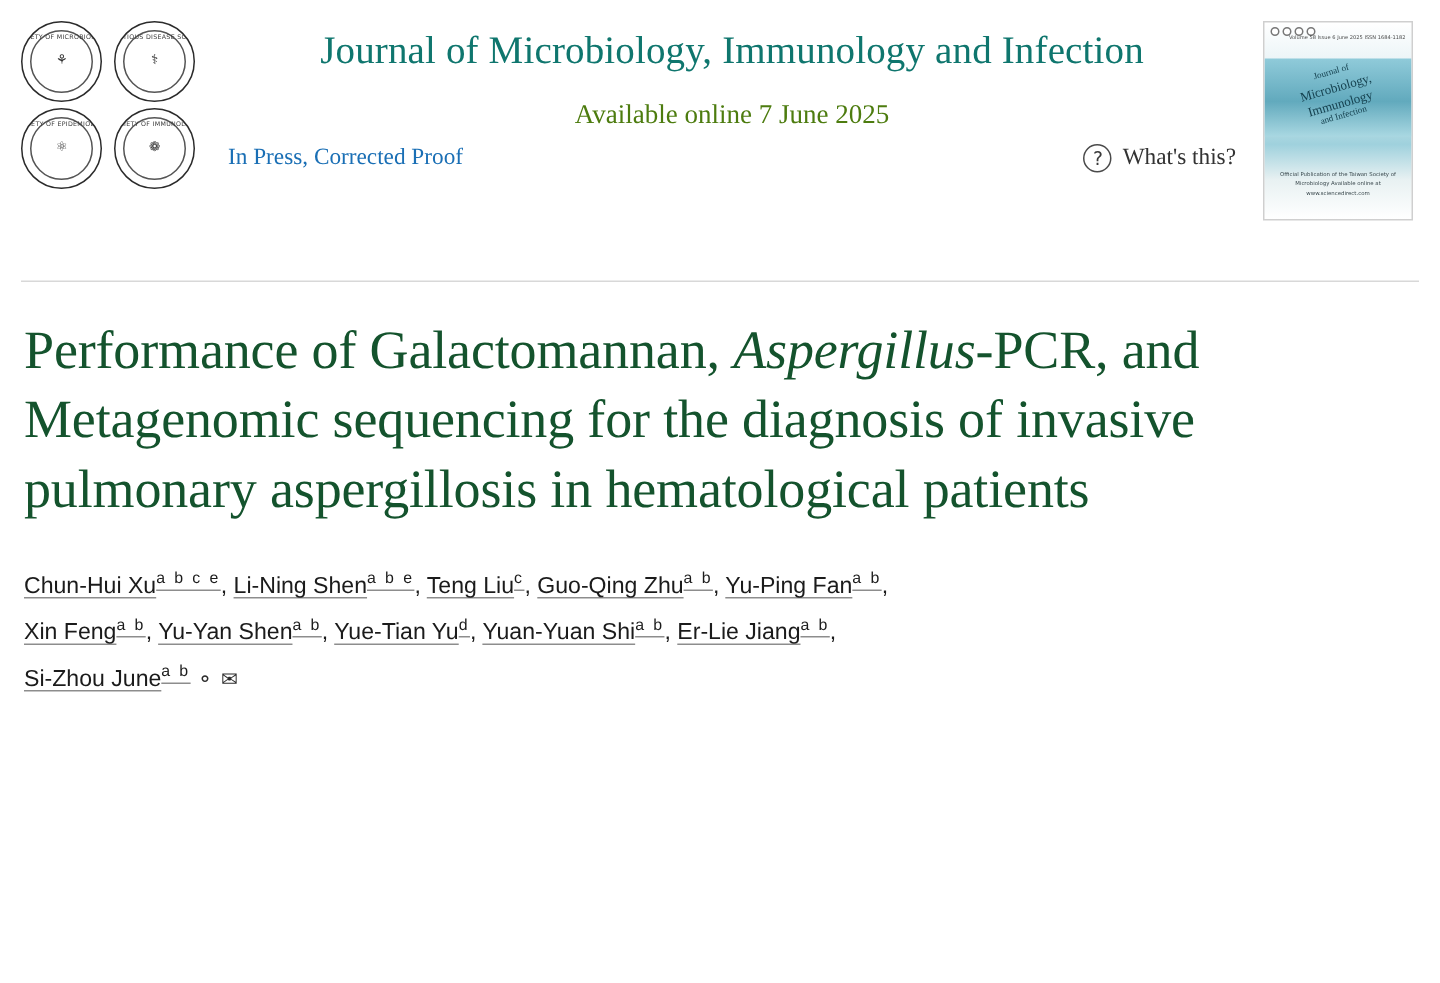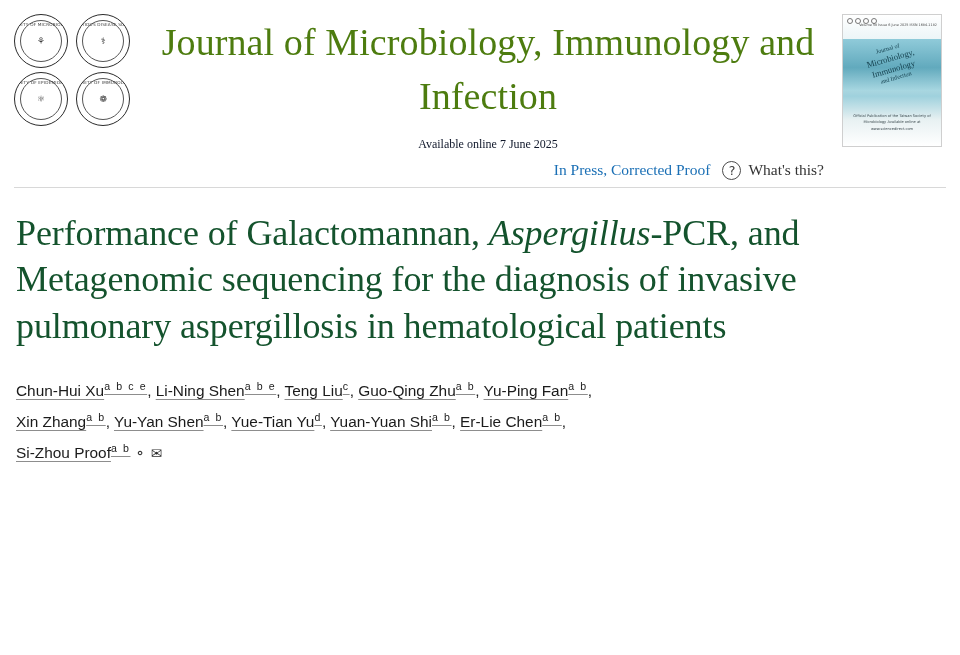--- a/index.html
+++ b/index.html
@@ -78,39 +78,39 @@
     white-space: nowrap;
     letter-spacing: 0.2px;
   }
 
   .journal-title-block {
     flex: 1 1 auto;
     text-align: center;
     padding: 0 18px;
   }
   .journal-title {
-    font-size: 38px;
+    font-size: 26px;
     line-height: 1.42;
-    color: #4d7c0f;
+    color: #0f766e;
     font-family: "Liberation Serif", serif;
     font-weight: normal;
     margin: 4px 0 0 0;
     letter-spacing: 0.1px;
   }
   .avail-online {
     margin-top: 13px;
-    font-size: 12px;
-    color: #0f172a;
+    font-size: 18px;
+    color: #4d7c0f;
     font-family: "Liberation Serif", serif;
   }
   .status-row {
     margin-top: 9px;
     display: flex;
     align-items: center;
-    justify-content: flex-end;
+    justify-content: space-between;
     gap: 12px;
     font-size: 15.5px;
   }
   .press-status {
     color: #1a6fb5;
     text-decoration: none;
     font-family: "Liberation Serif", serif;
   }
   .whats-this-wrap {
     display: flex;
@@ -333,23 +333,23 @@
       <span>Performance of Galactomannan, </span><em>Aspergillus</em><span>-PCR, and Metagenomic sequencing for the diagnosis of invasive pulmonary aspergillosis in hematological patients</span>
     </h2>
 
     <div class="authors">
       <span class="author"><span class="aname">Chun-Hui Xu</span><span class="affil">a b c e</span><span class="sep">,</span></span>
       <span class="author"><span class="aname">Li-Ning Shen</span><span class="affil">a b e</span><span class="sep">,</span></span>
       <span class="author"><span class="aname">Teng Liu</span><span class="affil">c</span><span class="sep">,</span></span>
       <span class="author"><span class="aname">Guo-Qing Zhu</span><span class="affil">a b</span><span class="sep">,</span></span>
       <span class="author"><span class="aname">Yu-Ping Fan</span><span class="affil">a b</span><span class="sep">,</span></span>
       <br>
-      <span class="author"><span class="aname">Xin Zhang</span><span class="affil">a b</span><span class="sep">,</span></span>
+      <span class="author"><span class="aname">Xin Feng</span><span class="affil">a b</span><span class="sep">,</span></span>
       <span class="author"><span class="aname">Yu-Yan Shen</span><span class="affil">a b</span><span class="sep">,</span></span>
       <span class="author"><span class="aname">Yue-Tian Yu</span><span class="affil">d</span><span class="sep">,</span></span>
       <span class="author"><span class="aname">Yuan-Yuan Shi</span><span class="affil">a b</span><span class="sep">,</span></span>
-      <span class="author"><span class="aname">Er-Lie Chen</span><span class="affil">a b</span><span class="sep">,</span></span>
+      <span class="author"><span class="aname">Er-Lie Jiang</span><span class="affil">a b</span><span class="sep">,</span></span>
       <br>
-      <span class="author"><span class="aname">Si-Zhou Proof</span><span class="affil">a b</span></span><span class="corr-icons"><span>⚬</span><span>✉</span></span>
+      <span class="author"><span class="aname">Si-Zhou June</span><span class="affil">a b</span></span><span class="corr-icons"><span>⚬</span><span>✉</span></span>
     </div>
   </div>
 
 </div>
 
 </body></html>

